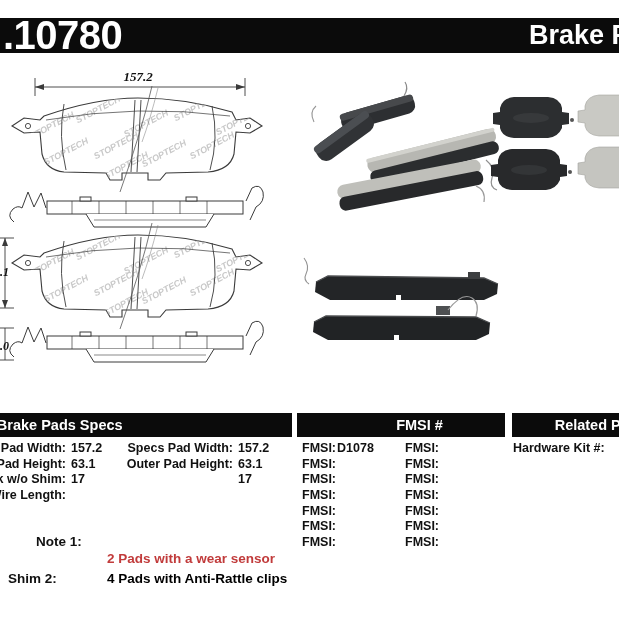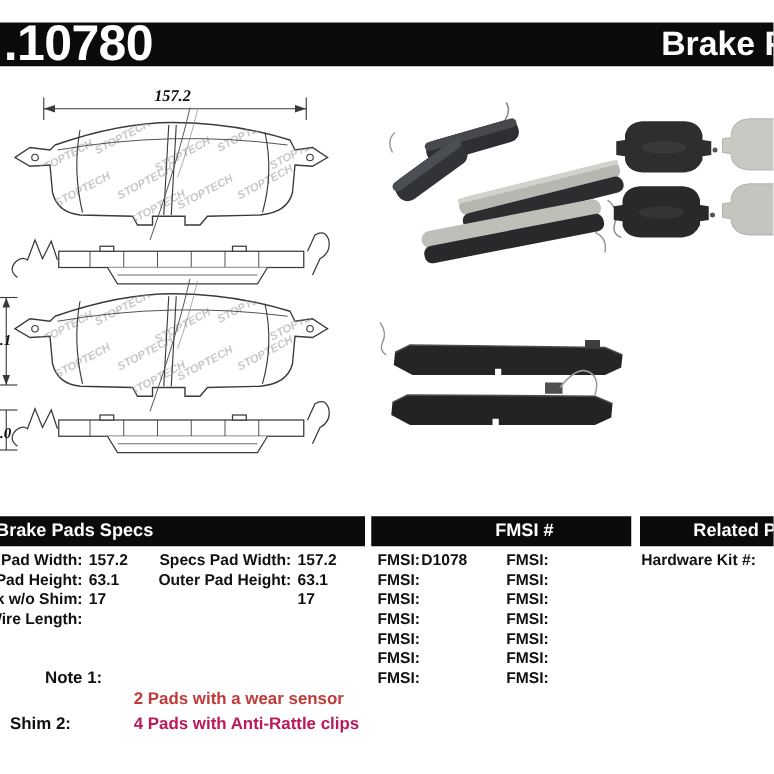--- a/index.html
+++ b/index.html
@@ -251,15 +251,15 @@
       <span class="fl2">FMSI:</span>
       <span class="fv2"></span>
     </div>
   </div>
 
   <div class="abs" style="left:513px;top:441px;font-size:12.5px;font-weight:bold;white-space:nowrap;">Hardware Kit #:</div>
 
   <div class="notelabel" style="top:534px;padding-left:28px;">Note 1:</div>
   <div class="notetext" style="top: 551px; color: rgb(193, 59, 59);" id="note1text">2 Pads with a wear sensor</div>
   <div class="notelabel" style="top:571px;">Shim 2:</div>
-  <div class="notetext" style="top: 571px; color: #be185d;" id="note2text">4 Pads with Anti-Rattle clips</div>
+  <div class="notetext" style="top: 571px; color: #000000;" id="note2text">4 Pads with Anti-Rattle clips</div>
 
 </div>
 
 </body></html>

